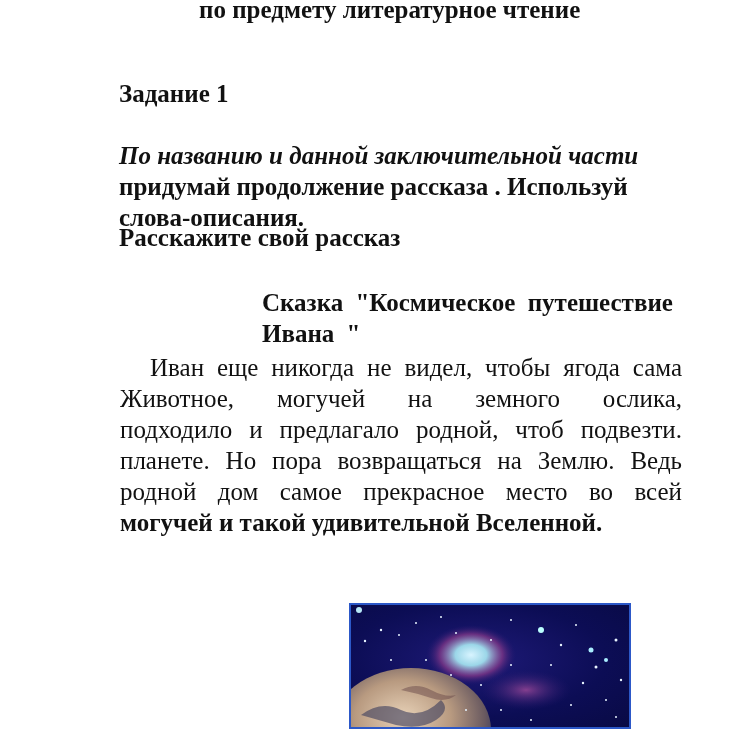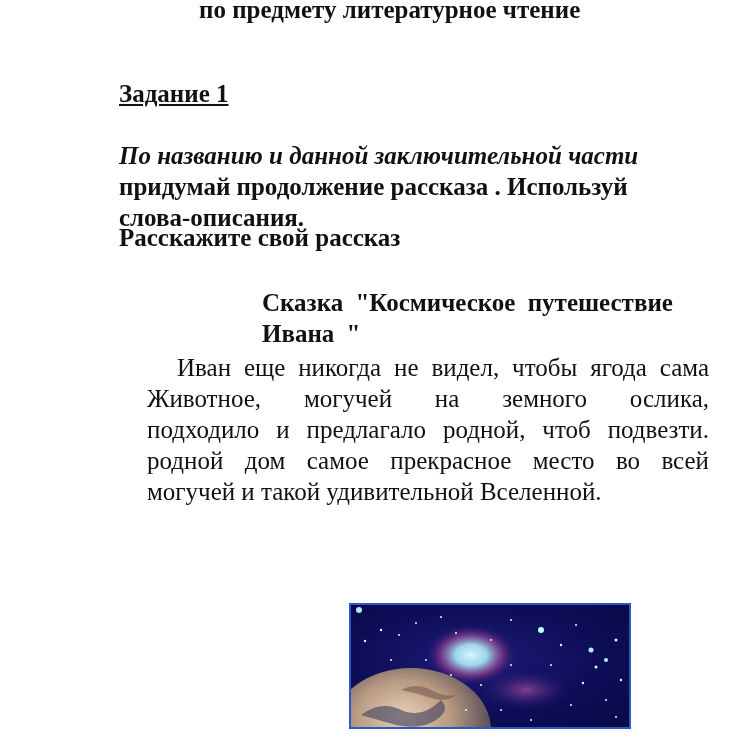--- a/index.html
+++ b/index.html
@@ -1,26 +1,26 @@
 <!DOCTYPE html>
 <html><head>
 <meta charset="utf-8">
 <style>
   html, body { margin: 0; padding: 0; background: #ffffff; }
   body { width: 748px; height: 750px; position: relative; overflow: hidden;
          font-family: "Liberation Serif", "DejaVu Serif", serif; color: #111; }
   .abs { position: absolute; white-space: nowrap; }
   .bold { font-weight: bold; }
   .subtitle { left: 199px; top: -4px; font-size: 25px; }
-  .task-num { left: 119px; top: 80px; font-size: 25px; text-decoration: underline; }
+  .task-num { left: 119px; top: 80px; font-size: 25px; }
   .instr { left: 119px; font-size: 25px; line-height: 31px; }
   .story-title { left: 262px; font-size: 25px; word-spacing: 6px; }
-  .story { left: 120px; width: 562px; font-size: 25px; line-height: 31px; margin-left: 27px; }
+  .story { left: 120px; width: 562px; font-size: 25px; line-height: 31px; }
   .story-line { display: block; text-align: justify; text-align-last: justify; height: 31px; white-space: nowrap; }
-  .story-line.last { text-align-last: left; }
+  .story-line.last { text-align-last: left; font-weight: bold; }
   .story-line.first { text-indent: 30px; }
   .space-img { position: absolute; left: 349px; top: 603px; width: 282px; height: 126px;
                border: 2px solid #2c58c8; box-sizing: border-box; overflow: hidden;
                background: radial-gradient(ellipse at 45% 45%, #1e1a78 0%, #0c0d55 60%, #090a45 100%); }
 </style>
 </head>
 <body>
 
 <div class="abs bold subtitle">по предмету литературное чтение</div>
 
@@ -31,20 +31,21 @@
 <div class="abs bold instr" style="top:202px;">слова-описания.</div>
 <div class="abs bold instr" style="top:222px;">Расскажите свой рассказ</div>
 
 <div class="abs bold story-title" style="top:289px;">Сказка  "Космическое  путешествие</div>
 <div class="abs bold story-title" style="top:320px;">Ивана "</div>
 
 <div class="abs story" style="top:352px;">
   <span class="story-line first">Иван еще никогда не видел, чтобы ягода сама</span>
   <span class="story-line">Животное, могучей на земного ослика,</span>
   <span class="story-line">подходило и предлагало родной, чтоб подвезти.</span>
+  <span class="story-line">планете. Но пора возвращаться на Землю. Ведь</span>
   <span class="story-line">родной дом самое прекрасное место во всей</span>
   <span class="story-line last">могучей и такой удивительной Вселенной.</span>
 </div>
 
 <div class="space-img">
   <svg width="282" height="126" viewBox="0 0 282 126" xmlns="http://www.w3.org/2000/svg">
     <defs>
       <radialGradient id="neb1" cx="50%" cy="50%" r="50%">
         <stop offset="0%" stop-color="#d8f4ff"></stop>
         <stop offset="35%" stop-color="#9bd6e8"></stop>

